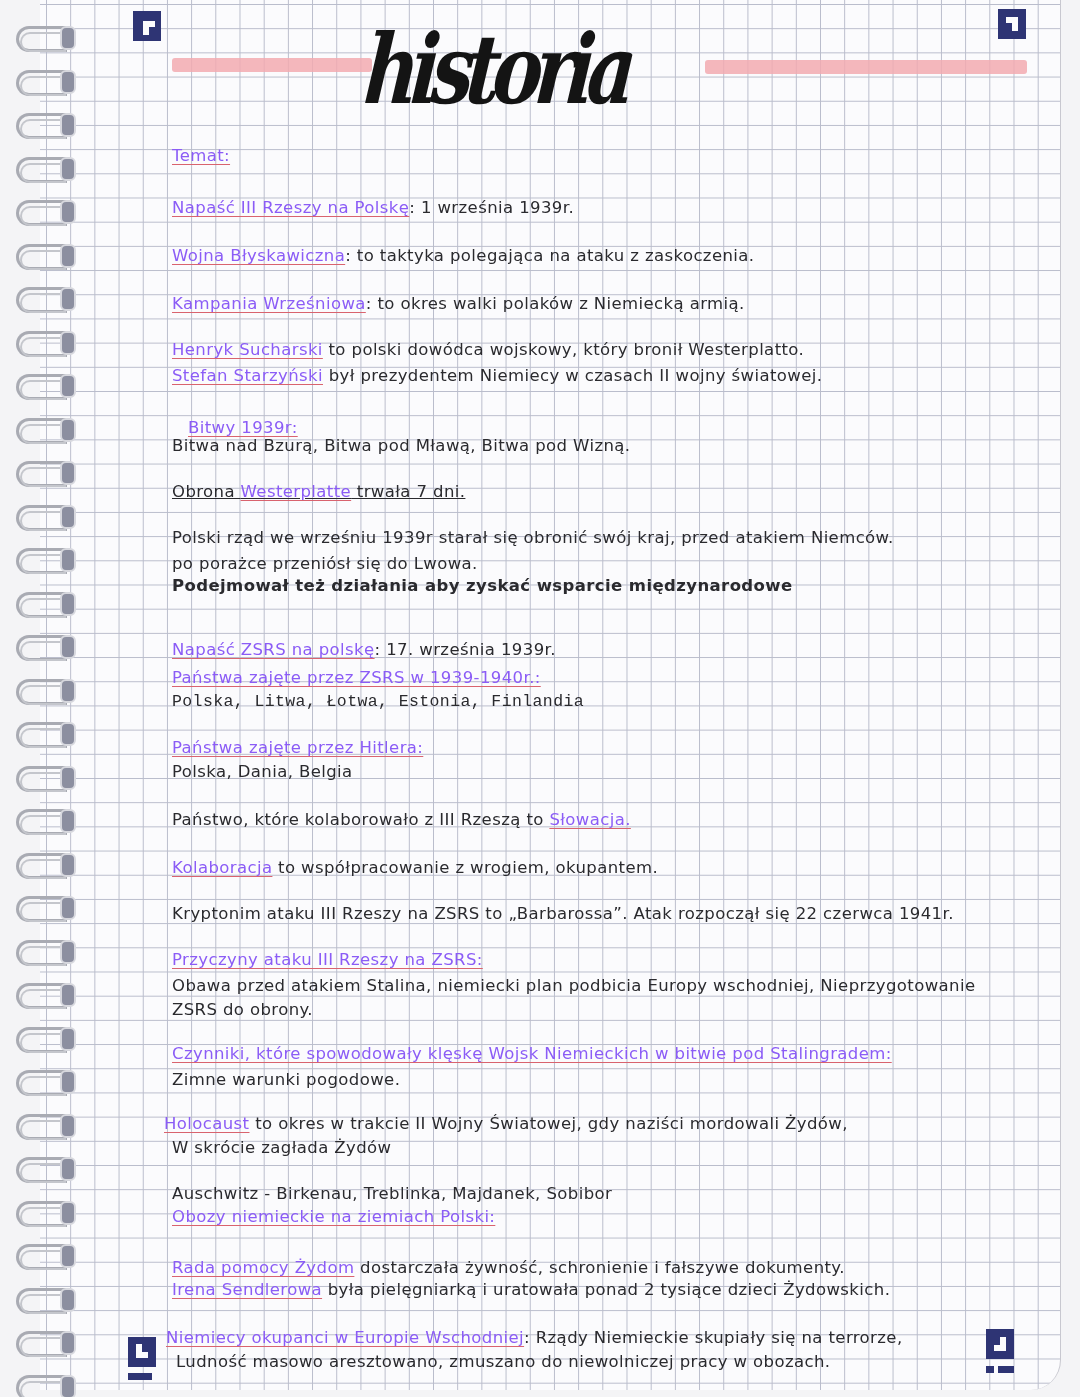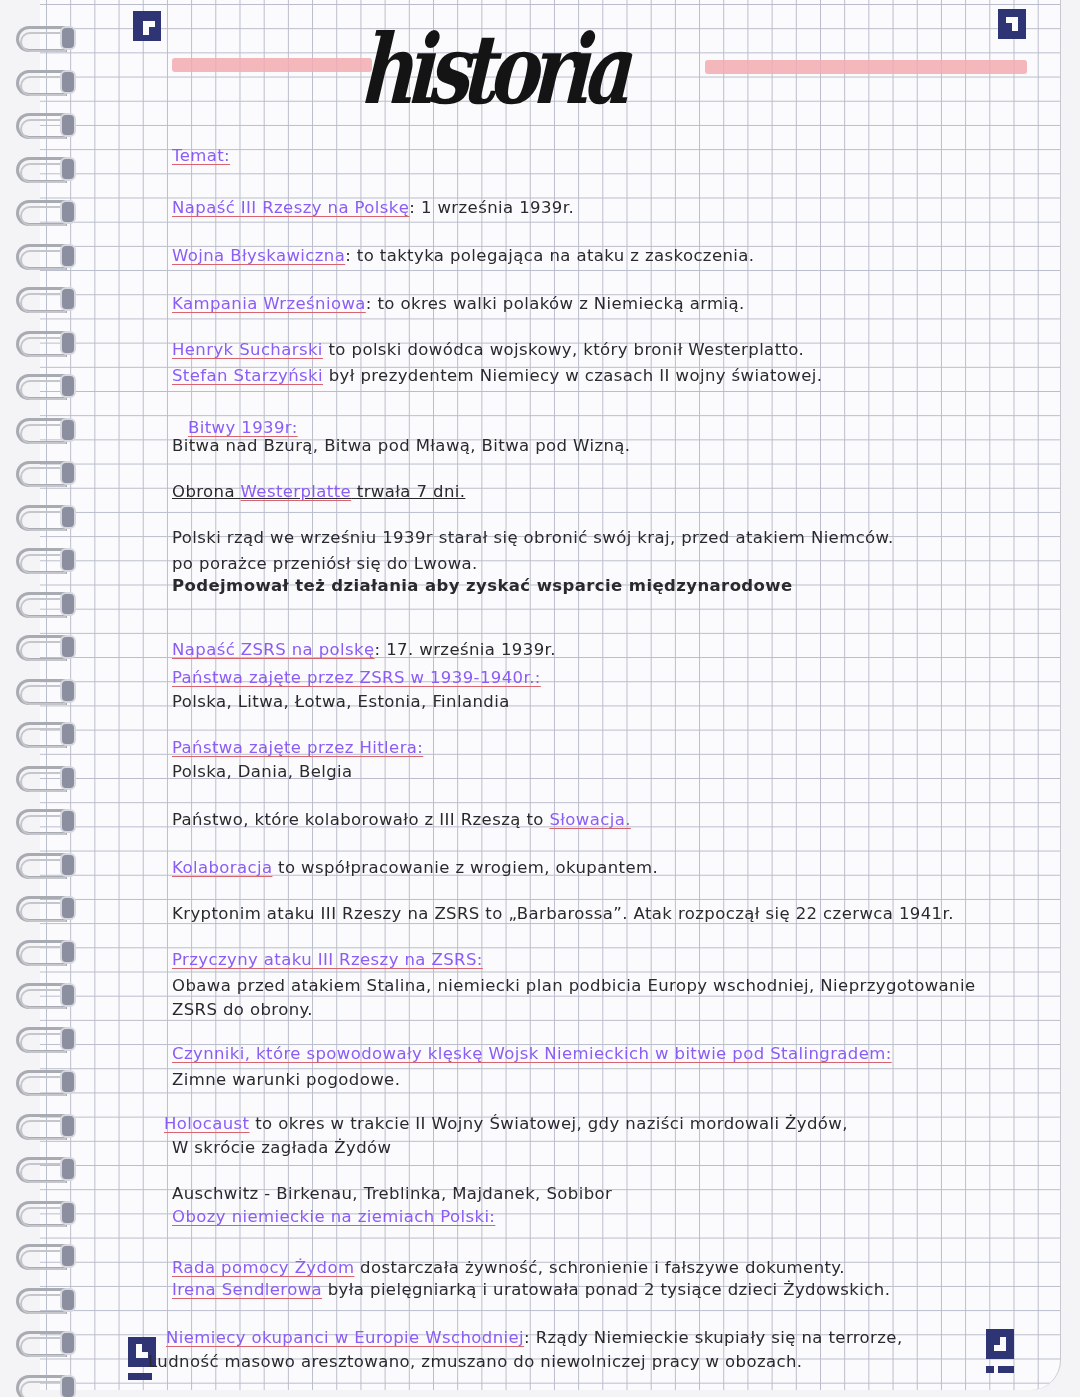--- a/index.html
+++ b/index.html
@@ -265,32 +265,32 @@
     <div class="line" style="top: 340px; left: 172px;"><span class="red">Henryk Sucharski</span><span> to polski dowódca wojskowy, który bronił Westerplatto.</span></div>
     <div class="line" style="top: 366px; left: 172px;"><span class="red">Stefan Starzyński</span><span> był prezydentem Niemiecy w czasach II wojny światowej.</span></div>
     <div class="line" style="top: 410px; left: 188px; margin-top: 8px;"><span class="red">Bitwy 1939r:</span></div>
     <div class="line" style="top: 436px; left: 172px;"><span>Bitwa nad Bzurą, Bitwa pod Mławą, Bitwa pod Wizną.</span></div>
     <div class="line" style="top: 482px; left: 172px; text-decoration: underline;"><span>Obrona </span><span class="red">Westerplatte</span><span> trwała 7 dni.</span></div>
     <div class="line" style="top: 528px; left: 172px;"><span>Polski rząd we wrześniu 1939r starał się obronić swój kraj, przed atakiem Niemców.</span></div>
     <div class="line" style="top: 554px; left: 172px;"><span>po porażce przeniósł się do Lwowa.</span></div>
     <div class="line" style="top: 576px; left: 172px; font-weight: bold;"><span>Podejmował też działania aby zyskać wsparcie międzynarodowe</span></div>
     <div class="line" style="top: 640px; left: 172px;"><span class="red">Napaść ZSRS na polskę</span><span>: 17. września 1939r.</span></div>
     <div class="line" style="top: 668px; left: 172px;"><span class="red">Państwa zajęte przez ZSRS w 1939-1940r.:</span></div>
-    <div class="line" style="top: 692px; left: 172px;"><span>Polska, Litwa, Łotwa, Estonia, Finlandia</span></div>
+    <div class="line" style="top: 692px; left: 172px; font-family: Liberation Mono, monospace;"><span>Polska, Litwa, Łotwa, Estonia, Finlandia</span></div>
     <div class="line" style="top: 738px; left: 172px;"><span class="red">Państwa zajęte przez Hitlera:</span></div>
     <div class="line" style="top: 762px; left: 172px;"><span>Polska, Dania, Belgia</span></div>
     <div class="line" style="top: 810px; left: 172px;"><span>Państwo, które kolaborowało z III Rzeszą to </span><span class="red">Słowacja.</span></div>
     <div class="line" style="top: 858px; left: 172px;"><span class="red">Kolaboracja</span><span> to współpracowanie z wrogiem, okupantem.</span></div>
     <div class="line" style="top: 904px; left: 172px;"><span>Kryptonim ataku III Rzeszy na ZSRS to „Barbarossa”. Atak rozpoczął się 22 czerwca 1941r.</span></div>
     <div class="line" style="top: 950px; left: 172px;"><span class="red">Przyczyny ataku III Rzeszy na ZSRS:</span></div>
     <div class="line" style="top: 976px; left: 172px;"><span>Obawa przed atakiem Stalina, niemiecki plan podbicia Europy wschodniej, Nieprzygotowanie</span></div>
     <div class="line" style="top: 1000px; left: 172px;"><span>ZSRS do obrony.</span></div>
     <div class="line" style="top: 1044px; left: 172px;"><span class="red">Czynniki, które spowodowały klęskę Wojsk Niemieckich w bitwie pod Stalingradem:</span></div>
     <div class="line" style="top: 1070px; left: 172px;"><span>Zimne warunki pogodowe.</span></div>
     <div class="line" style="top: 1114px; left: 164px;"><span class="red">Holocaust</span><span> to okres w trakcie II Wojny Światowej, gdy naziści mordowali Żydów,</span></div>
     <div class="line" style="top: 1138px; left: 172px;"><span>W skrócie zagłada Żydów</span></div>
     <div class="line" style="top: 1207px; left: 172px;"><span class="red">Obozy niemieckie na ziemiach Polski:</span></div>
     <div class="line" style="top: 1184px; left: 172px;"><span>Auschwitz - Birkenau, Treblinka, Majdanek, Sobibor</span></div>
     <div class="line" style="top: 1234px; left: 172px; margin-top: 24px;"><span class="red">Rada pomocy Żydom</span><span> dostarczała żywność, schronienie i fałszywe dokumenty.</span></div>
     <div class="line" style="top: 1280px; left: 172px;"><span class="red">Irena Sendlerowa</span><span> była pielęgniarką i uratowała ponad 2 tysiące dzieci Żydowskich.</span></div>
     <div class="line" style="top: 1328px; left: 166px;"><span class="red">Niemiecy okupanci w Europie Wschodniej</span><span>: Rządy Niemieckie skupiały się na terrorze,</span></div>
-    <div class="line" style="top: 1352px; left: 148px;"><span>Ludność masowo aresztowano, zmuszano do niewolniczej pracy w obozach.</span></div>
+    <div class="line" style="top: 1352px; left: 176px;"><span>Ludność masowo aresztowano, zmuszano do niewolniczej pracy w obozach.</span></div>
   </div>
 
 </body></html>

